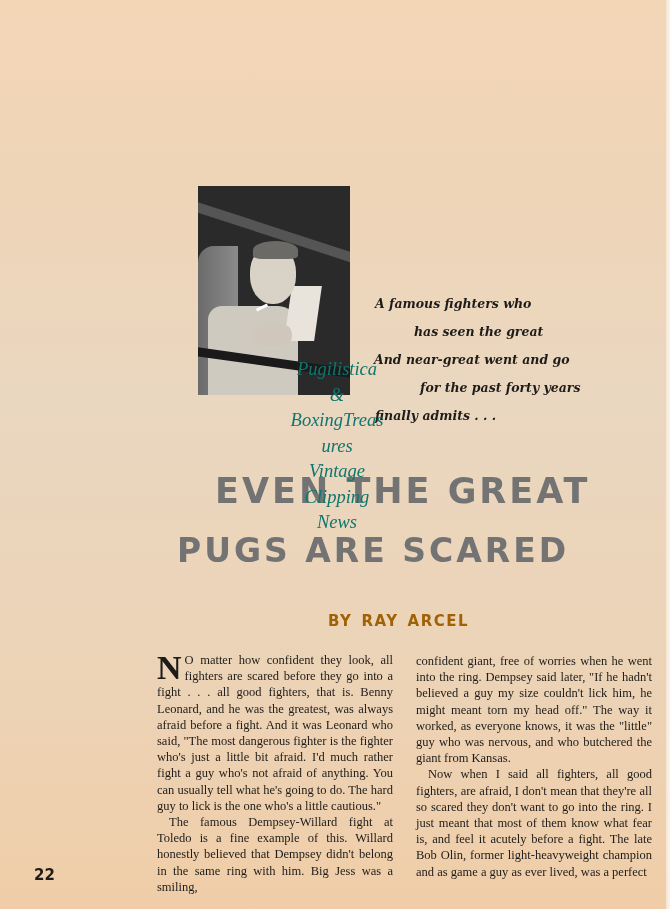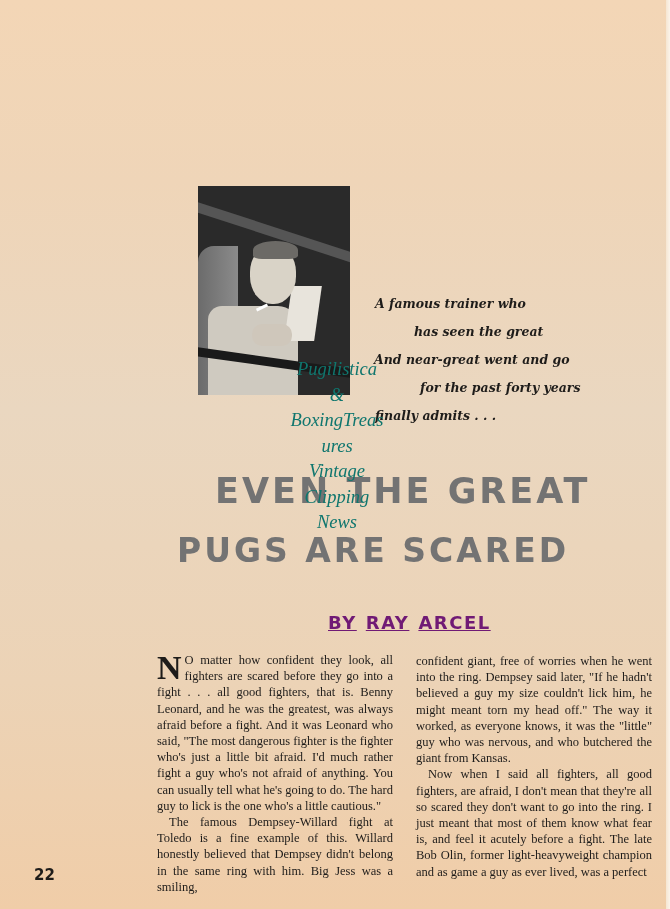--- a/index.html
+++ b/index.html
@@ -27,21 +27,21 @@
   .photo .hand { position:absolute; left:54px; top:138px; width:40px; height:22px; background:#cfc7bb; border-radius:10px; }
   .photo .cig { position:absolute; left:58px; top:120px; width:12px; height:3px; background:#fff; transform:rotate(-25deg); }
 
   .intro { position:absolute; left:360px; top:290px; width:250px; font-family:"DejaVu Serif", serif; font-style:italic; font-weight:bold; font-size:12.5px; color:#1e1c1a; }
   .intro div { position:absolute; white-space:nowrap; }
 
   .headline { position:absolute; font-family:"DejaVu Sans", sans-serif; font-weight:bold; color:#737373; letter-spacing:3px; white-space:nowrap; }
   .hl1 { left:215px; top:471px; font-size:35px; }
   .hl2 { left:177px; top:531px; font-size:33px; }
 
-  .byline { position:absolute; left:328px; top:612px; font-family:"DejaVu Sans", sans-serif; font-weight:bold; font-size:18px; letter-spacing:1.5px; color:#701a75; white-space:nowrap;text-decoration:underline; }
+  .byline { position:absolute; left:328px; top:612px; font-family:"DejaVu Sans", sans-serif; font-weight:bold; font-size:15px; letter-spacing:1.5px; color:#a16207; white-space:nowrap; }
   .byline span { margin-right:9px; }
 
   .col { position:absolute; top:652px; width:236px; font-size:12.5px; line-height:16.2px; text-align:justify; }
   .col1 { left:157px; }
   .col2 { left:416px; top:653px; }
   .col p { margin:0; text-indent:12px; }
   .col p.first { text-indent:0; }
   .dropcap { float:left; font-size:34px; line-height:28px; font-weight:bold; margin:2px 3px 0 0; }
 
   .pagenum { position:absolute; left:34px; top:866px; font-family:"DejaVu Sans", sans-serif; font-weight:bold; font-size:15px; }
@@ -60,21 +60,21 @@
   <div class="towel"></div>
   <div class="shirt"></div>
   <div class="head"></div>
   <div class="hair"></div>
   <div class="cig"></div>
   <div class="hand"></div>
   <div class="rope2"></div>
 </div>
 
 <div class="intro">
-  <div style="left:15px; top:6px;">A famous trainer who</div>
+  <div style="left:15px; top:6px;">A famous fighters who</div>
   <div style="left:54px; top:34px;">has seen the great</div>
   <div style="left:14px; top:62px;">And near-great went and go</div>
   <div style="left:60px; top:90px;">for the past forty years</div>
   <div style="left:15px; top:118px;">finally admits . . .</div>
 </div>
 
 <div class="headline hl1">EVEN THE GREAT</div>
 <div class="headline hl2">PUGS ARE SCARED</div>
 
 <div class="byline">

